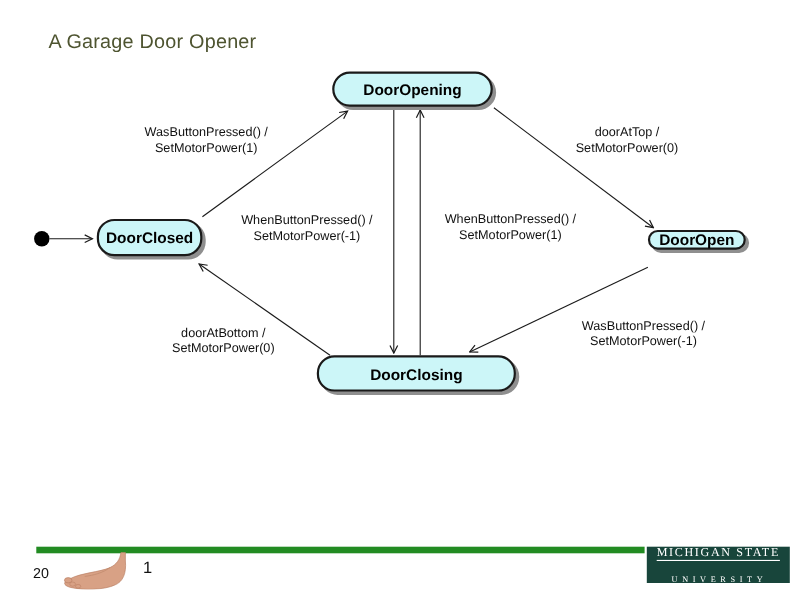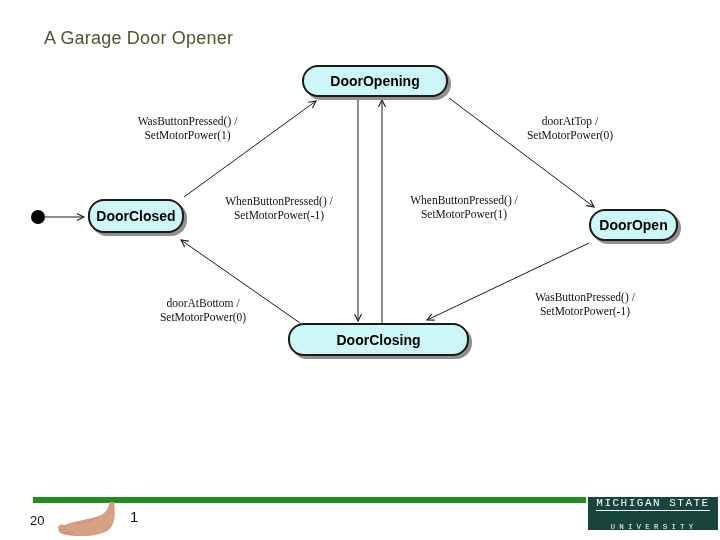--- a/index.html
+++ b/index.html
@@ -13,34 +13,34 @@
   }
   .connectors{position:absolute;left:0;top:0;width:720px;height:540px;}
   .state{
     position:absolute;display:flex;align-items:center;justify-content:center;
     background:#ccf6f8;border:2px solid #1a1a1a;border-radius:16px;
     box-shadow:3px 3px 0 #8f8f8f;font-weight:bold;font-size:14px;color:#000;
     box-sizing:border-box;
   }
   .tlabel{
     position:absolute;font-size:11.5px;line-height:14px;color:#111;
-    text-align:center;white-space:nowrap;font-family:Liberation Serif, serif;
+    text-align:center;white-space:nowrap;
   }
   .footer-bar{position:absolute;left:33px;top:497px;width:553px;height:6px;background:#228b22;}
   .page-num{position:absolute;left:30px;top:513px;font-size:13px;color:#111;}
   .seq-num{position:absolute;left:130px;top:508px;font-size:15px;color:#111;}
   .foot-img{position:absolute;left:55px;top:502px;width:64px;height:34px;}
   .course{
     position:absolute;left:370px;top:499px;width:213px;text-align:right;
     font-size:11px;line-height:13px;color:#1d7a1d;
   }
   .logo{
     position:absolute;left:588px;top:497px;width:130px;height:33px;
     background:#18453b;color:#ffffff;display:flex;flex-direction:column;
-    align-items:center;justify-content:center;font-family:Liberation Mono, monospace;
+    align-items:center;justify-content:center;font-family:Liberation Serif, serif;
   }
   .logo-l1{font-size:11px;letter-spacing:1.5px;border-bottom:1px solid #ffffff;padding-bottom:1px;white-space:nowrap;}
   .logo-l2{font-size:7.5px;letter-spacing:4.2px;margin-top:12px;white-space:nowrap;text-indent:2px;}
 </style>
 </head>
 <body>
 
 <div class="slide">
 
   <h1 class="title">A Garage Door Opener</h1>
@@ -60,21 +60,21 @@
     <line x1="589" y1="243" x2="427" y2="320" stroke="#1a1a1a" stroke-width="1" marker-end="url(#arrow)"></line>
     <line x1="300" y1="323" x2="181" y2="240" stroke="#1a1a1a" stroke-width="1" marker-end="url(#arrow)"></line>
   </svg>
 
   <div class="state" style="left:302px;top:65px;width:146px;height:32px">
     <span>DoorOpening</span>
   </div>
   <div class="state" style="left:88px;top:199px;width:96px;height:34px">
     <span>DoorClosed</span>
   </div>
-  <div class="state" style="left:589px;top:209px;width:89px;height:32px">
+  <div class="state" style="left:589px;top:209px;width:89px;height:18px">
     <span>DoorOpen</span>
   </div>
   <div class="state" style="left:288px;top:323px;width:181px;height:33px">
     <span>DoorClosing</span>
   </div>
 
   <div class="tlabel" style="left:115px;top:114px;width:145px">
     <span>WasButtonPressed() /</span><br>
     <span>SetMotorPower(1)</span>
   </div>

